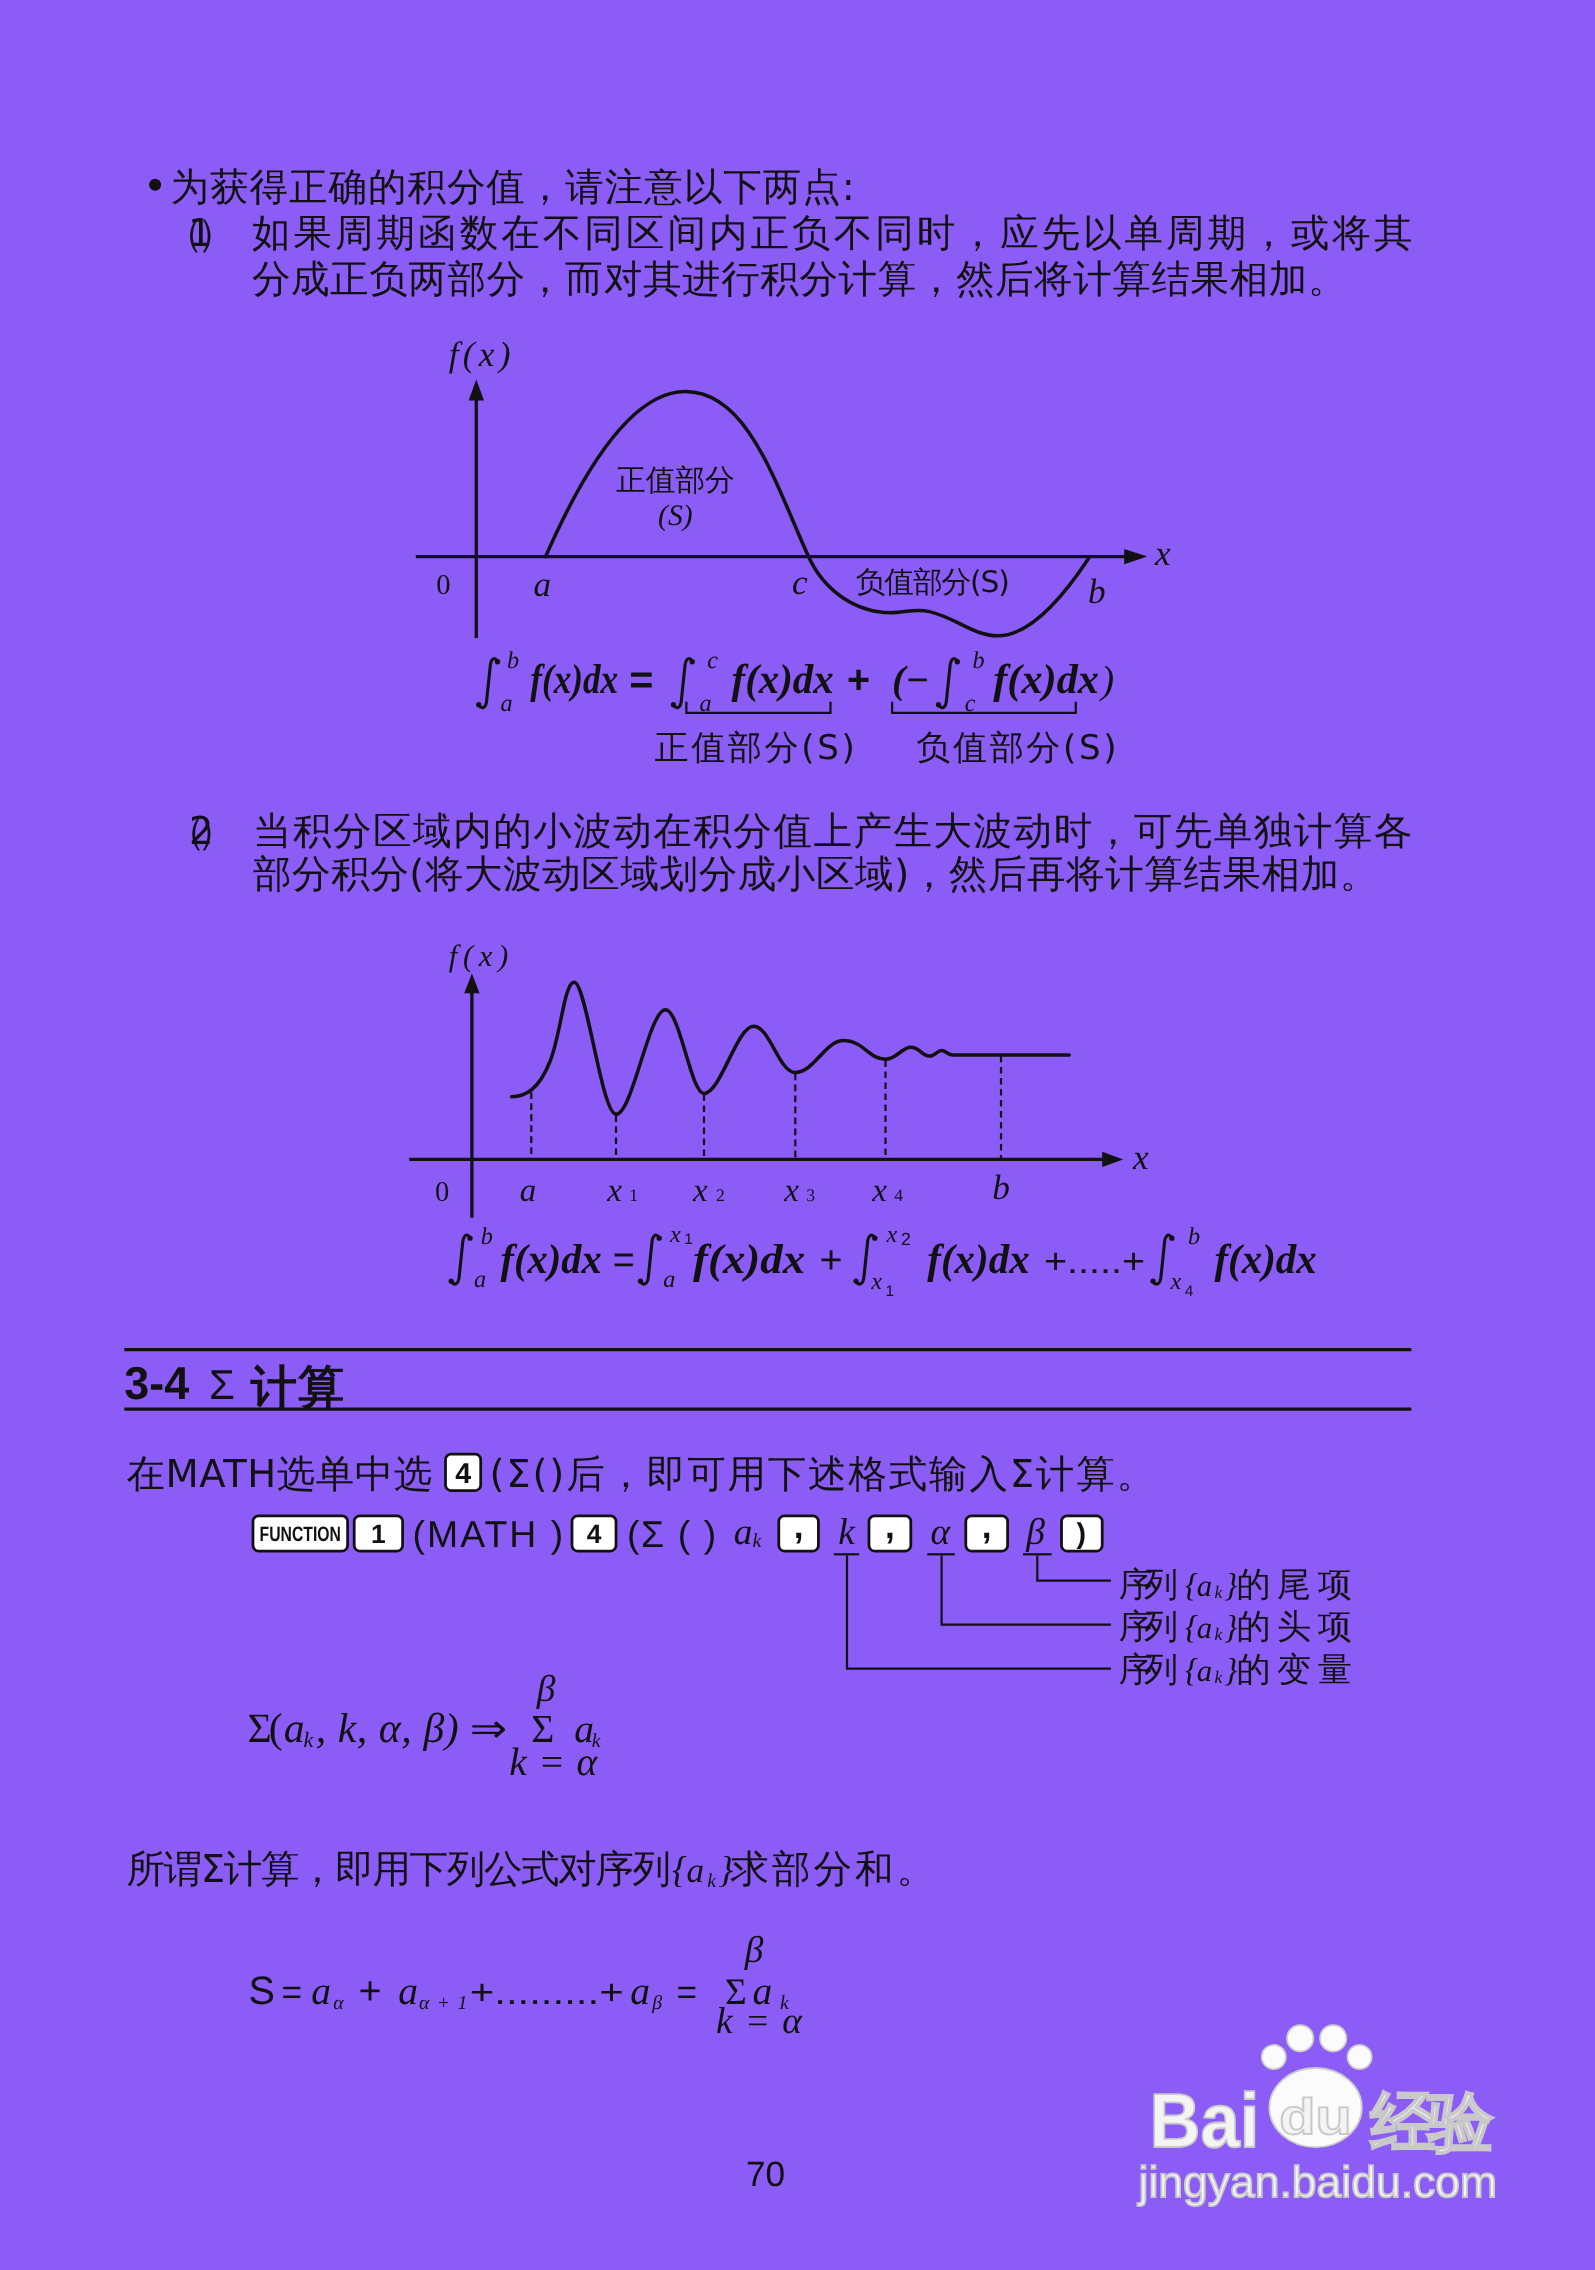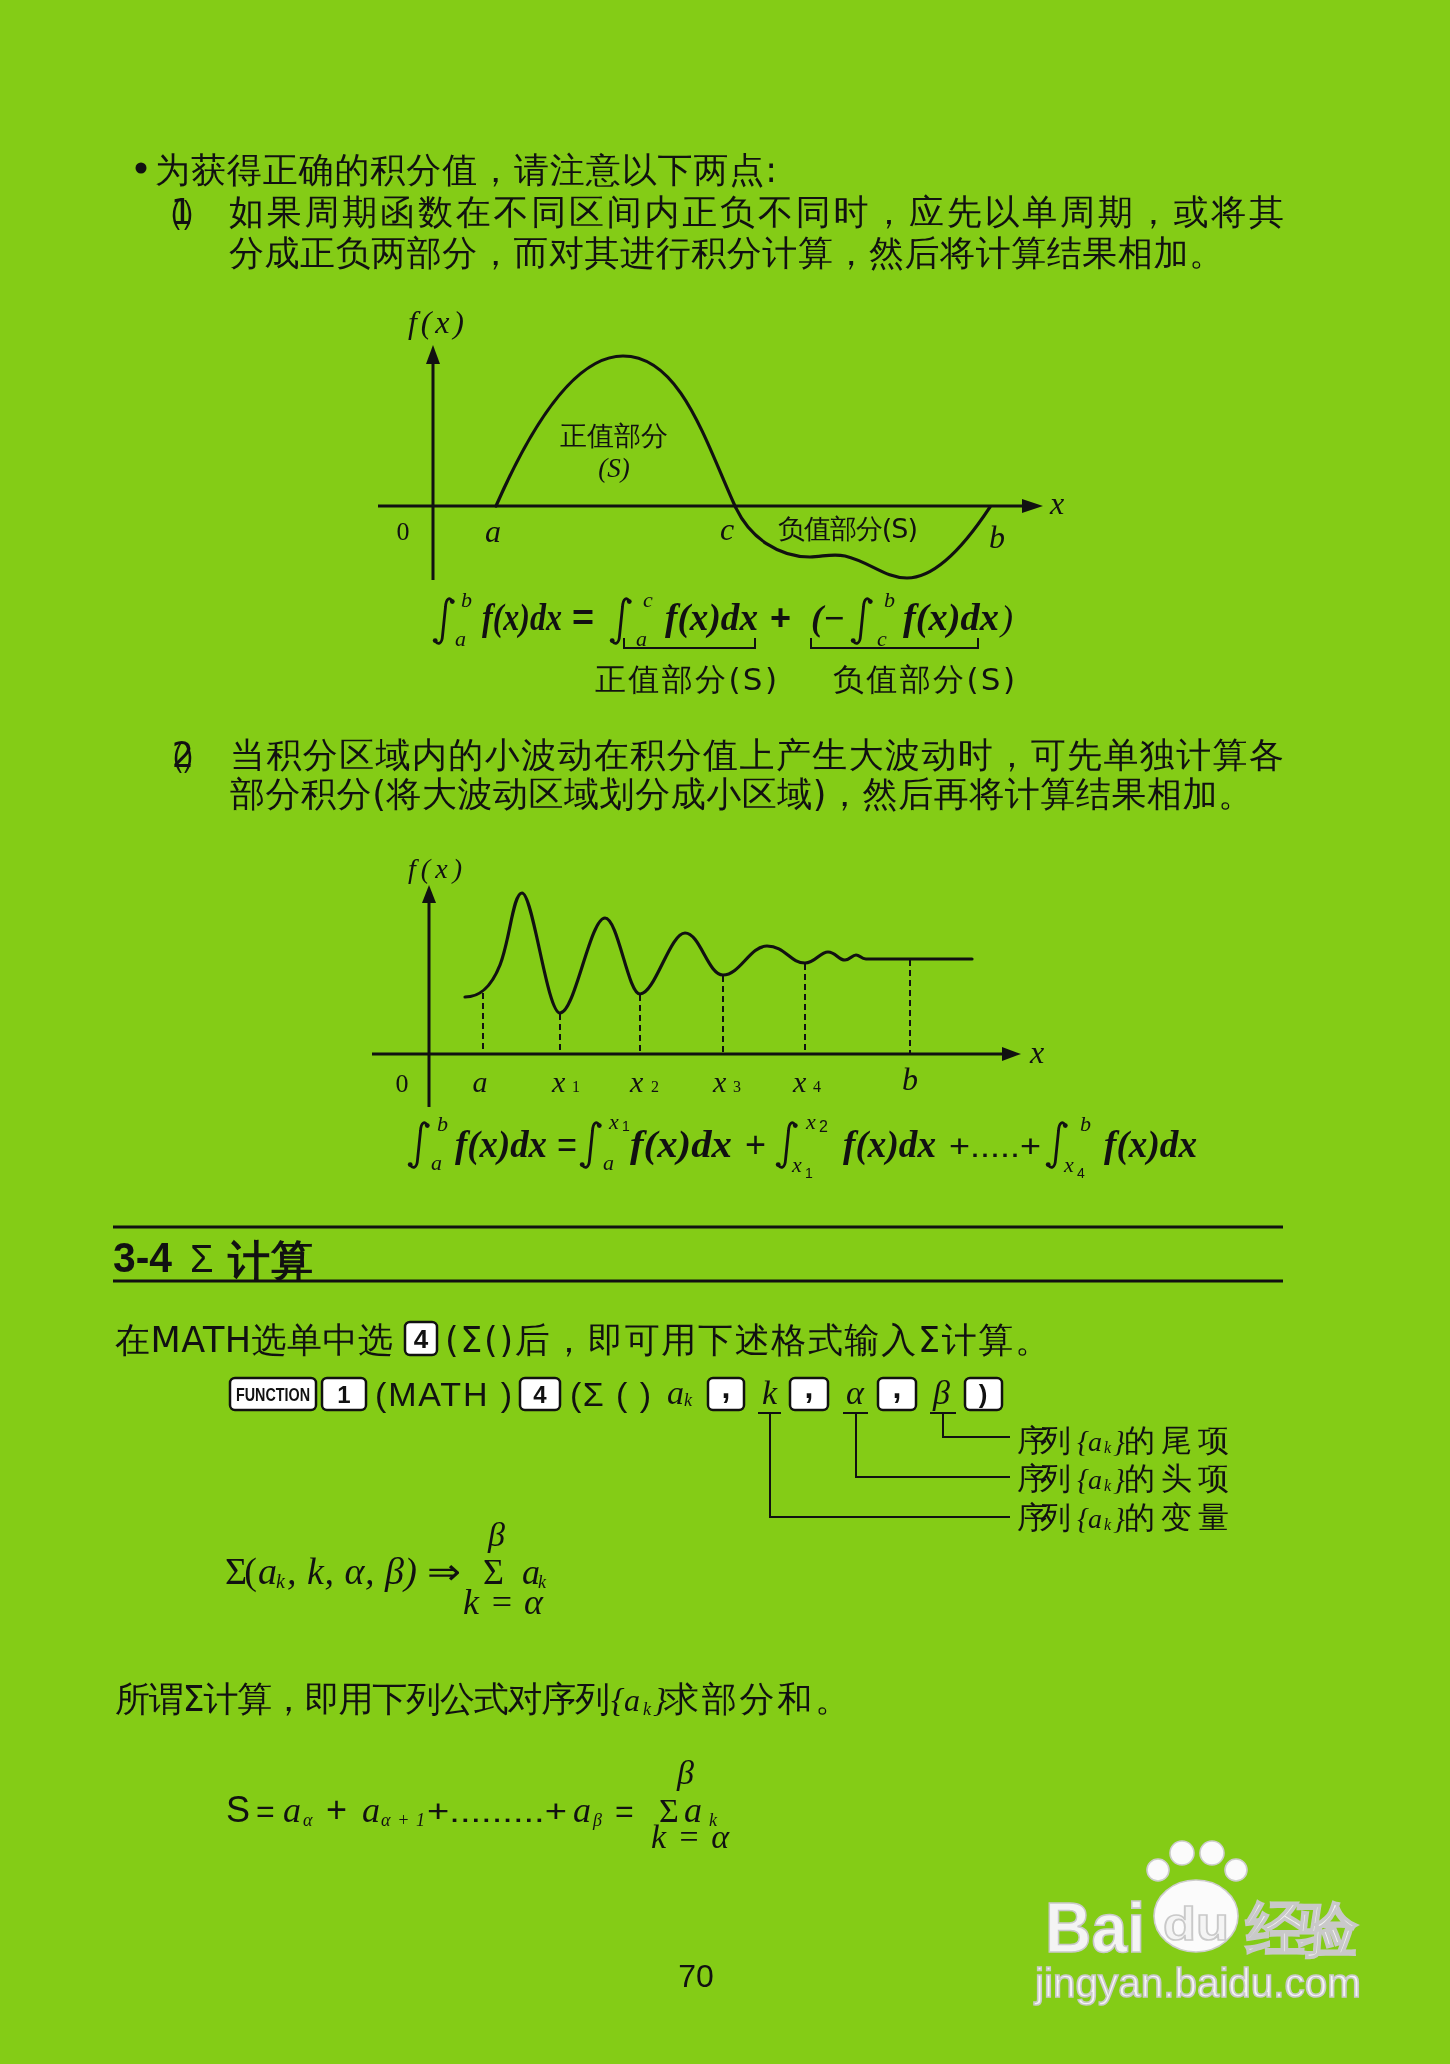--- a/index.html
+++ b/index.html
@@ -1,17 +1,17 @@
 <!DOCTYPE html>
 <html><head>
 <meta charset="utf-8">
 <style>
   html, body { margin: 0; padding: 0; background: #ffffff; }
   body { width: 1450px; height: 2064px; overflow: hidden; }
-  #page { position: relative; width: 1450px; height: 2064px; background: #84cc16; }
+  #page { position: relative; width: 1450px; height: 2064px; background: #8b5cf6; }
   svg { display: block; }
   .cjk   { font-family: "DejaVu Sans", sans-serif; font-size: 35px; fill: #111; }
   .cjk-s { font-family: "DejaVu Sans", sans-serif; font-size: 27px; fill: #111; }
   .cjk-m { font-family: "DejaVu Sans", sans-serif; font-size: 31px; fill: #111; }
   .sans  { font-family: "Liberation Sans", sans-serif; fill: #111; }
   .serif { font-family: "Liberation Serif", serif; fill: #111; }
   .it    { font-family: "Liberation Serif", serif; font-style: italic; fill: #111; }
   .bi    { font-family: "Liberation Serif", serif; font-style: italic; font-weight: bold; fill: #111; }
   .axis  { stroke: #111; stroke-width: 3; fill: none; }
   .curve { stroke: #111; stroke-width: 3.2; fill: none; stroke-linecap: round; stroke-linejoin: round; }

